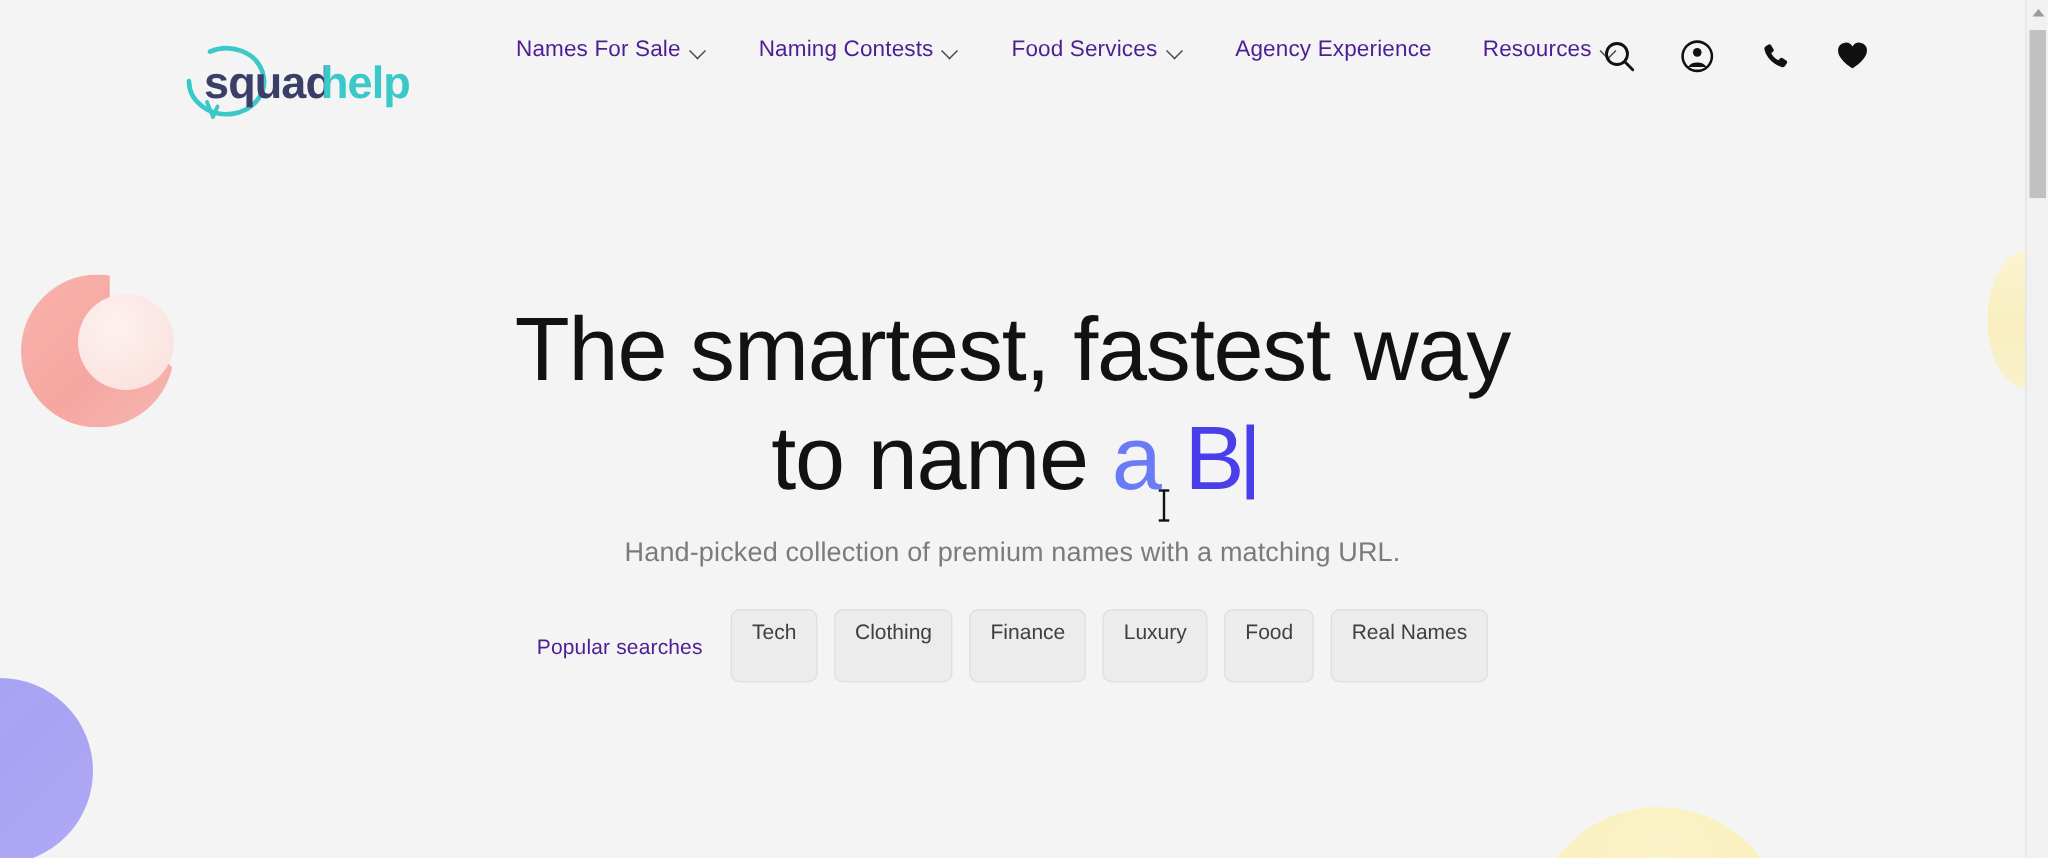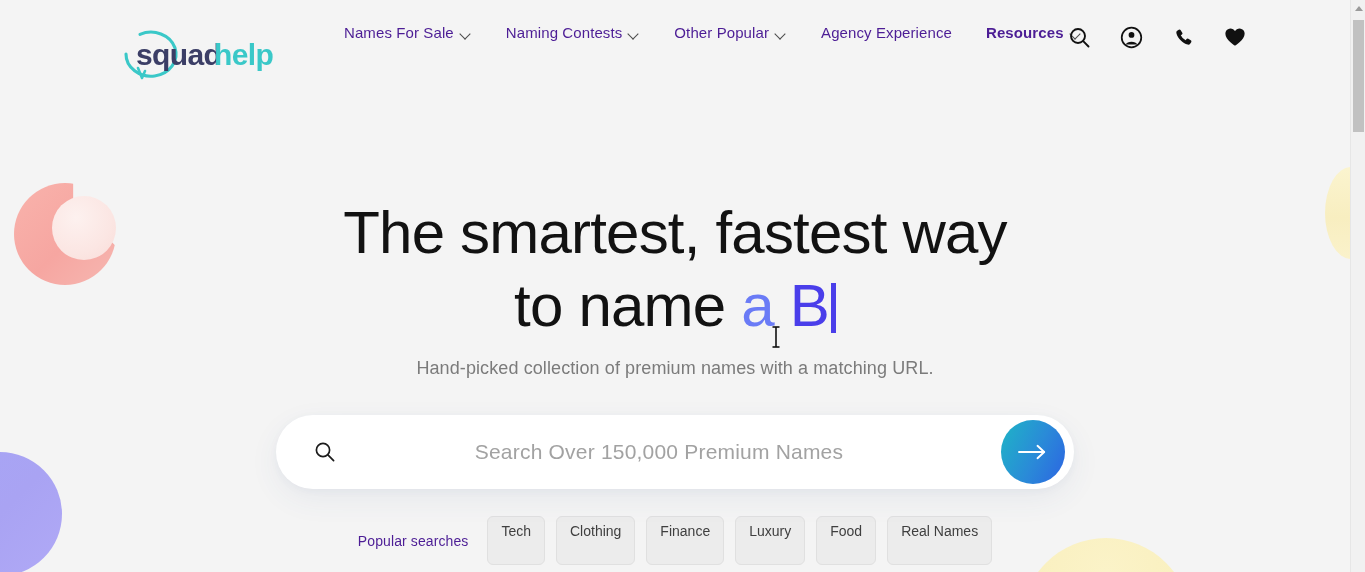--- a/index.html
+++ b/index.html
@@ -96,21 +96,21 @@
     display: flex;
     align-items: center;
     gap: 7px;
     font-size: 15px;
     color: #4c1d95;
     margin-right: 34px;
     white-space: nowrap;
     cursor: pointer;
     letter-spacing: .1px;
   }
-  .nav-item:last-child { margin-right: 0; font-weight: bold; }
+  .nav-item:last-child { margin-right: 0; }
   .chev {
     width: 11px; height: 7px;
     display: inline-block;
     position: relative;
     top: 1px;
   }
   .chev::before {
     content: "";
     position: absolute;
     left: 0; top: 0;
@@ -315,21 +315,21 @@
     <nav class="nav">
       <div class="nav-item">
         <span>Names For Sale</span>
         <span class="chev"></span>
       </div>
       <div class="nav-item">
         <span>Naming Contests</span>
         <span class="chev"></span>
       </div>
       <div class="nav-item">
-        <span>Other Popular</span>
+        <span>Food Services</span>
         <span class="chev"></span>
       </div>
       <div class="nav-item">
         <span>Agency Experience</span>
       </div>
       <div class="nav-item">
         <span>Resources</span>
         <span class="chev"></span>
       </div>
     </nav>
@@ -363,37 +363,20 @@
 
   <div class="hero">
 
     <h1 class="headline">
       <span class="hl-line">The smartest, fastest way</span>
       <span class="hl-line"><span>to name&nbsp;</span><span class="type-a">a&nbsp;</span><span class="type-b">B</span><span class="caret"></span></span>
     </h1>
 
     <p class="subtitle">Hand-picked collection of premium names with a matching URL.</p>
 
-    <div class="search-wrap">
-      <div class="search-bar">
-        <span class="search-icon">
-          <svg width="22" height="22" viewBox="0 0 22 22">
-            <circle cx="9" cy="9" r="6.6" fill="none" stroke="#1b1b1b" stroke-width="1.7"></circle>
-            <line x1="13.9" y1="13.9" x2="19.6" y2="19.6" stroke="#1b1b1b" stroke-width="1.7" stroke-linecap="round"></line>
-          </svg>
-        </span>
-        <input class="search-input" type="text" placeholder="Search Over 150,000 Premium Names" style="">
-        <button class="search-go">
-          <svg width="32" height="18" viewBox="0 0 32 18">
-            <line x1="2" y1="9" x2="27" y2="9" stroke="#fff" stroke-width="1.9" stroke-linecap="round"></line>
-            <polyline points="20.5,2.8 27.2,9 20.5,15.2" fill="none" stroke="#fff" stroke-width="1.9" stroke-linecap="round" stroke-linejoin="round"></polyline>
-          </svg>
-        </button>
-      </div>
-    </div>
 
     <div class="popular">
       <span class="popular-label">Popular searches</span>
       <button class="chip">Tech</button>
       <button class="chip">Clothing</button>
       <button class="chip">Finance</button>
       <button class="chip">Luxury</button>
       <button class="chip">Food</button>
       <button class="chip">Real Names</button>
     </div>

